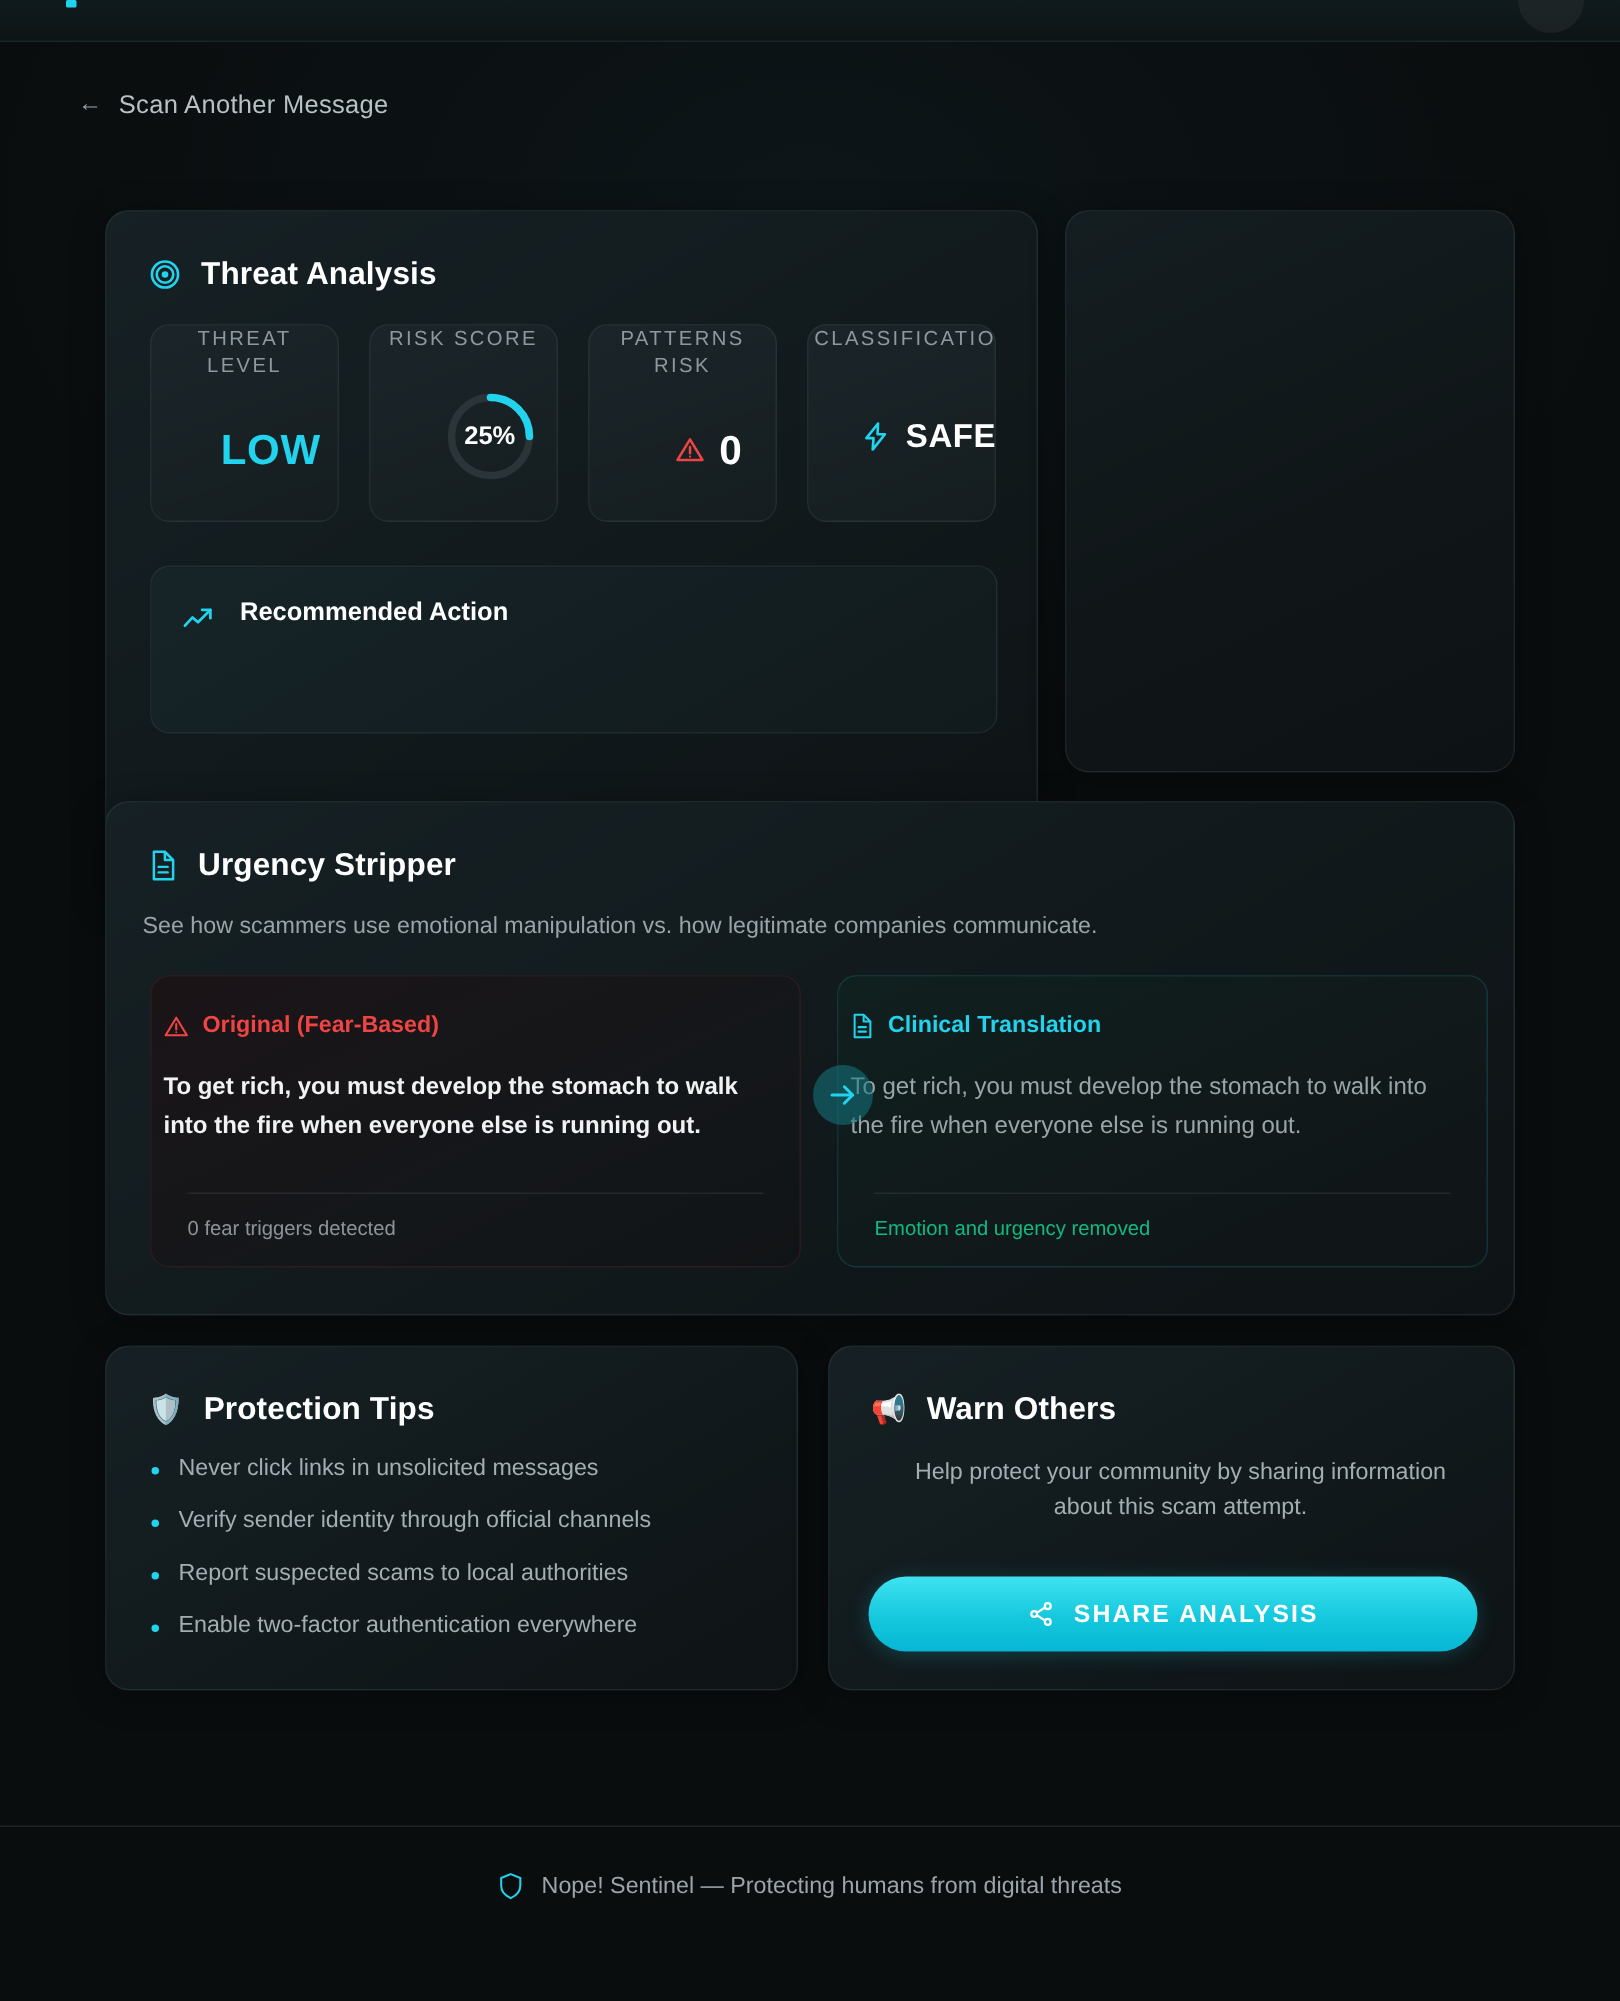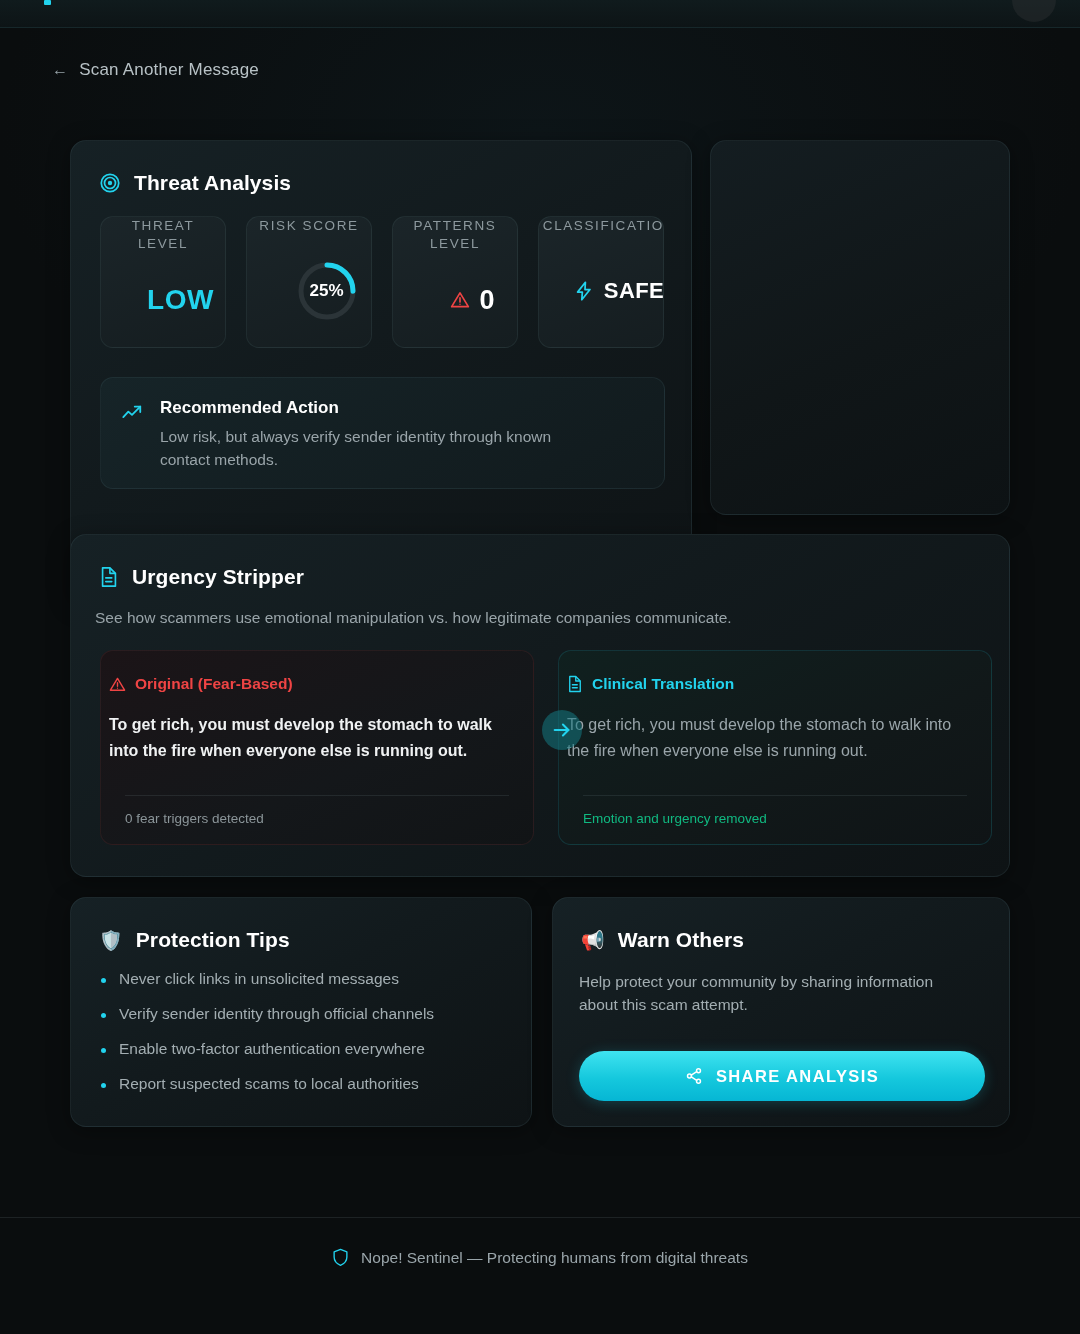--- a/index.html
+++ b/index.html
@@ -150,22 +150,22 @@
     position: relative; padding-left: 18px; margin-bottom: 17px;
     font-size: 15.5px; color: #a3aeb2;
   }
   .tips-list li::before {
     content: ""; position: absolute; left: 0; top: 8px;
     width: 5px; height: 5px; border-radius: 50%; background: #22d3ee;
   }
 
   
   #warn-card { left: 552px; top: 897px; width: 458px; height: 230px; }
-  .warn-body { position: absolute; left: 26px; top: 72px; width: 390px;
-    font-size: 15.5px; color: #a3aeb2; line-height: 1.5; }
+  .warn-body { position: absolute; left: 39px; top: 72px; width: 390px;
+    font-size: 15.5px; color: #a3aeb2; line-height: 1.5; text-align: center; }
   #share-btn {
     position: absolute; left: 26px; top: 153px; width: 406px; height: 50px;
     border: none; border-radius: 25px;
     background: linear-gradient(180deg, #3fe3f0 0%, #15c8dd 55%, #06b6d4 100%);
     color: #ffffff; font-family: "Liberation Sans", sans-serif;
     font-size: 16.5px; font-weight: bold; letter-spacing: 1.4px;
     display: flex; align-items: center; justify-content: center; gap: 13px;
     cursor: pointer;
     box-shadow: 0 2px 14px rgba(34,211,238,0.22);
   }
@@ -225,21 +225,21 @@
             <svg width="62" height="62" viewBox="0 0 62 62">
               <circle cx="31" cy="31" r="26" fill="none" stroke="#2b3438" stroke-width="5"></circle>
               <circle id="donut-arc" cx="31" cy="31" r="26" fill="none" stroke="#22d3ee" stroke-width="5" stroke-linecap="round" transform="rotate(-90 31 31)" stroke-dasharray="40.84 163.36"></circle>
             </svg>
             <div class="donut-text">25%</div>
           </div>
         </div>
       </div>
 
       <div class="metric">
-        <div class="metric-label wrap">PATTERNS LEVEL</div>
+        <div class="metric-label wrap">PATTERNS RISK</div>
         <div class="metric-body">
           <span>
             <svg class="icon-svg" width="20" height="20" viewBox="0 0 24 24" fill="none" stroke="#ef4444" stroke-width="2" stroke-linejoin="round">
               <path d="M12 3.5 22 20H2z"></path>
                 <line x1="12" y1="9.5" x2="12" y2="14.5" stroke-linecap="round"></line>
               <circle cx="12" cy="17.2" r="0.9" fill="#ef4444" stroke="none"></circle>
             </svg>
           </span>
           <span class="metric-num">0</span>
         </div>
@@ -262,21 +262,20 @@
 
     <div id="rec-action">
       <span style="margin-top:4px;">
         <svg class="icon-svg" width="22" height="22" viewBox="0 0 24 24" fill="none" stroke="#22d3ee" stroke-width="2" stroke-linecap="round" stroke-linejoin="round">
           <polyline points="2.5,16.5 8,10.5 12,14 21,5"></polyline>
             <polyline points="15,5 21,5 21,11"></polyline>
         </svg>
       </span>
       <div>
         <div class="rec-title">Recommended Action</div>
-        <div class="rec-body">Low risk, but always verify sender identity through known contact methods.</div>
       </div>
     </div>
   </div>
 
   <div class="card" id="side-card"></div>
 
   <div class="card" id="urgency-card">
     <div class="card-title">
       <span>
         <svg class="icon-svg" width="20" height="22" viewBox="0 0 20 24" fill="none" stroke="#22d3ee" stroke-width="1.8" stroke-linejoin="round">
@@ -338,22 +337,22 @@
   </div>
 
   <div class="card" id="tips-card">
     <div class="card-title">
       <span class="emoji">🛡️</span>
       <span>Protection Tips</span>
     </div>
     <ul class="tips-list">
       <li>Never click links in unsolicited messages</li>
       <li>Verify sender identity through official channels</li>
+      <li>Report suspected scams to local authorities</li>
       <li>Enable two-factor authentication everywhere</li>
-      <li>Report suspected scams to local authorities</li>
     </ul>
   </div>
 
   <div class="card" id="warn-card">
     <div class="card-title">
       <span class="emoji">📢</span>
       <span>Warn Others</span>
     </div>
     <div class="warn-body">Help protect your community by sharing information about this scam attempt.</div>
     <button id="share-btn">

